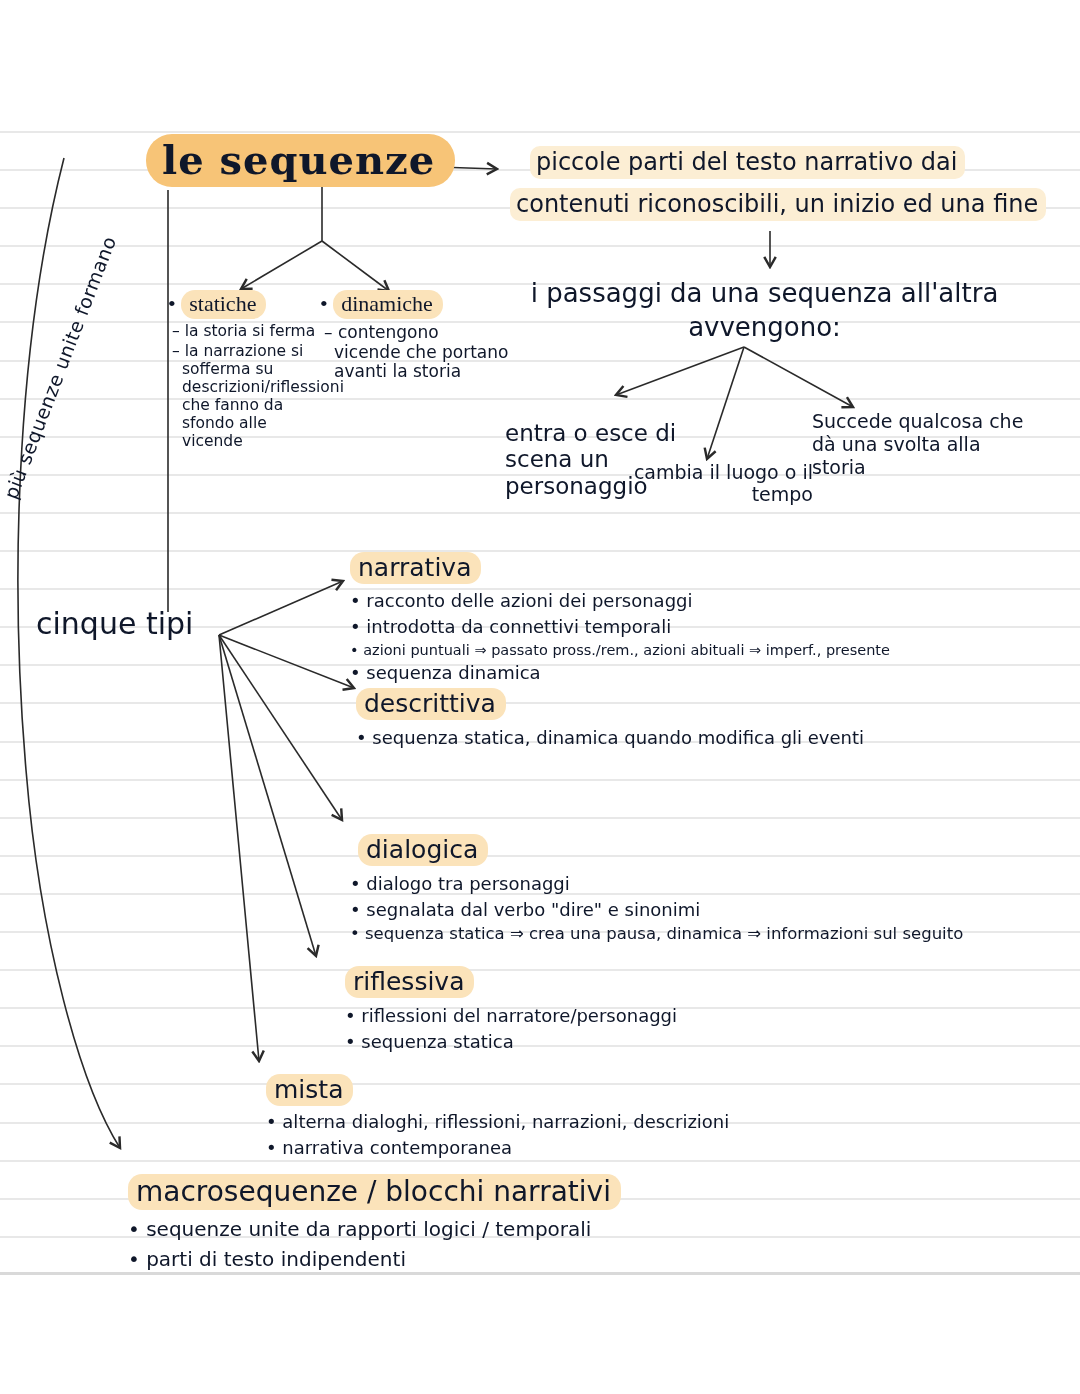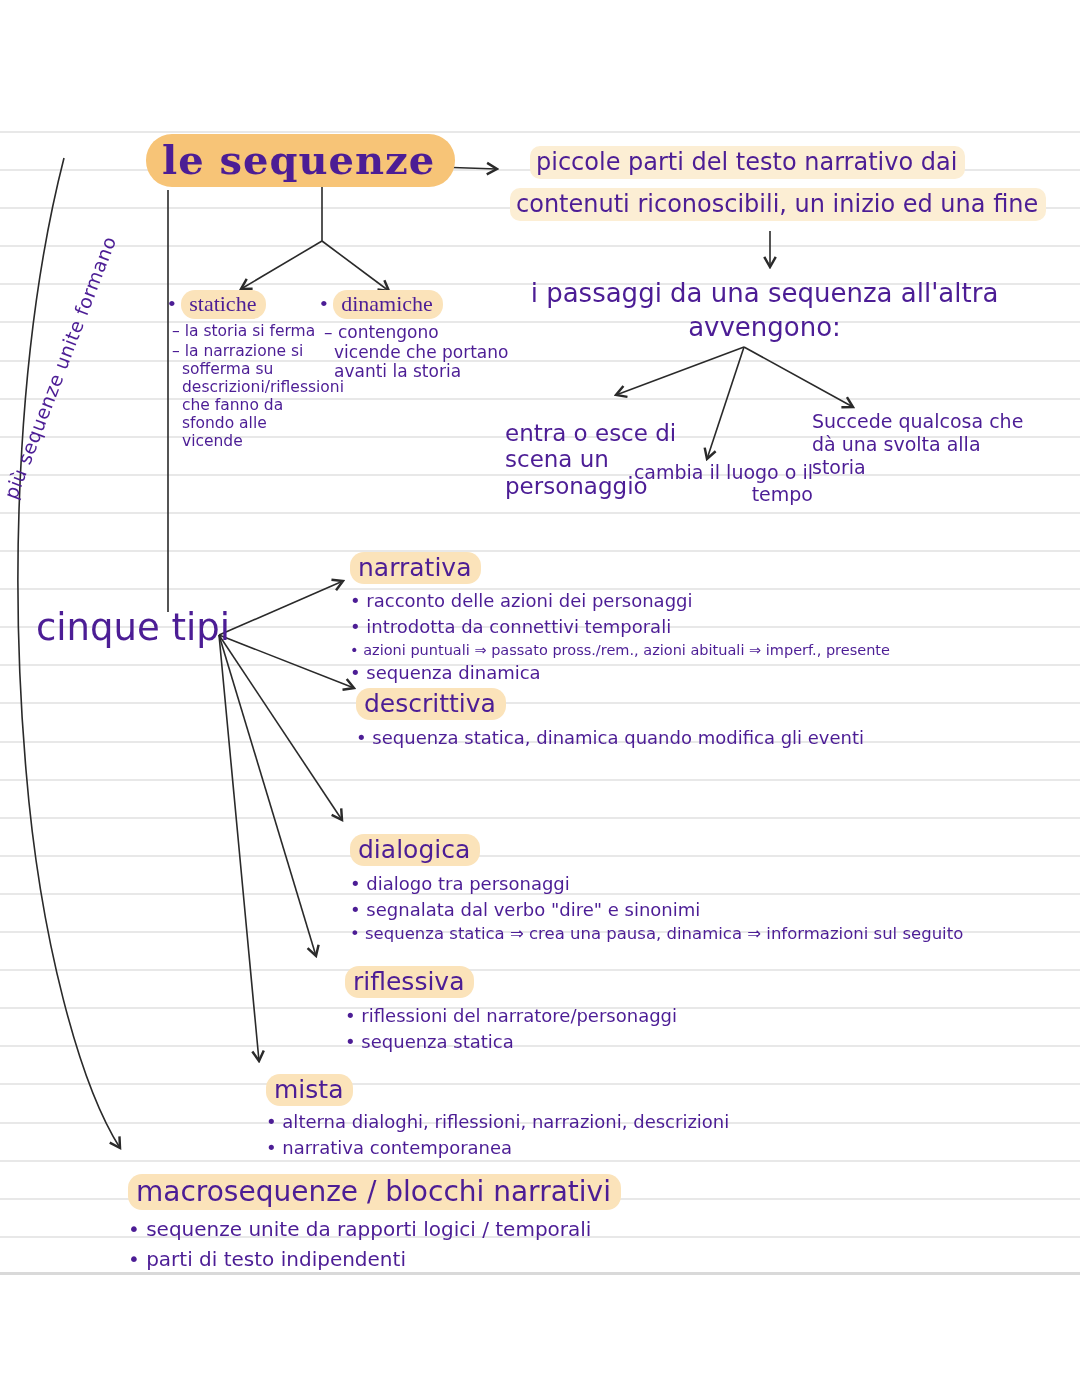--- a/index.html
+++ b/index.html
@@ -1,21 +1,21 @@
 <!DOCTYPE html>
 <html><head>
 <meta charset="utf-8">
 <style>
   html,body{margin:0;padding:0;background:#ffffff;}
   .page{
     position:relative;
     width:1080px;height:1394px;
     background:#ffffff;
     font-family:"DejaVu Sans",sans-serif;
-    color:#4c1d95;
+    color:#0f172a;
     overflow:hidden;
   }
   
   .ruled{
     position:absolute;left:0;right:0;top:131px;height:1143px;
     background:repeating-linear-gradient(to bottom,#e8e8e8 0 2px,transparent 2px 38.1px);
     pointer-events:none;
   }
   .ruled-bottom{
     position:absolute;left:0;right:0;top:1272px;height:3px;background:#d9d9d9;
@@ -128,37 +128,37 @@
     <div>i passaggi da una sequenza all'altra</div>
     <div>avvengono:</div>
   </div>
 
   <div class="abs hand-md" style="left:505px;top:420px;width:235px;font-size:23px;line-height:1.15;">entra o esce di scena un personaggio</div>
   <div class="abs center hand-md" style="left:633px;top:462px;width:180px;font-size:19px;line-height:1.15;text-align:right;">cambia il luogo o il tempo</div>
   <div class="abs" style="left:812px;top:410px;width:225px;font-size:19px;line-height:1.2;">Succede qualcosa che dà una svolta alla storia</div>
 
   <div class="abs side-note" style="left:20px;top:480px;">più sequenze unite formano</div>
 
-  <div class="abs" style="left:36px;top:606px;font-size:37px;">cinque tipi</div>
+  <div class="abs" style="left:36px;top:606px;font-size:30px;">cinque tipi</div>
 
   <div class="abs" style="left:350px;top:552px;width:560px;">
     <div class="type-name" style="margin-bottom:6px;"><span class="pill-soft">narrativa</span></div>
     <div class="bullet">racconto delle azioni dei personaggi</div>
     <div class="bullet">introdotta da connettivi temporali</div>
     <div class="bullet tiny">azioni puntuali ⇒ passato pross./rem., azioni abituali ⇒ imperf., presente</div>
     <div class="bullet">sequenza dinamica</div>
   </div>
 
   <div class="abs" style="left:356px;top:688px;width:530px;">
     <div class="type-name" style="margin-bottom:7px;"><span class="pill-soft">descrittiva</span></div>
     <div class="bullet">sequenza statica, dinamica quando modifica gli eventi</div>
   </div>
 
   <div class="abs" style="left:350px;top:834px;width:620px;">
-    <div class="type-name" style="margin-bottom:7px;"><span class="pill-soft">dialogica</span></div>
+    <div class="type-name" style="margin-bottom:7px;margin-left:8px;"><span class="pill-soft">dialogica</span></div>
     <div class="bullet">dialogo tra personaggi</div>
     <div class="bullet">segnalata dal verbo "dire" e sinonimi</div>
     <div class="bullet smallish">sequenza statica ⇒ crea una pausa, dinamica ⇒ informazioni sul seguito</div>
   </div>
 
   <div class="abs" style="left:328px;top:966px;width:420px;margin-left:17px;">
     <div class="type-name" style="margin-bottom:7px;"><span class="pill-soft">riflessiva</span></div>
     <div class="bullet">riflessioni del narratore/personaggi</div>
     <div class="bullet">sequenza statica</div>
   </div>

